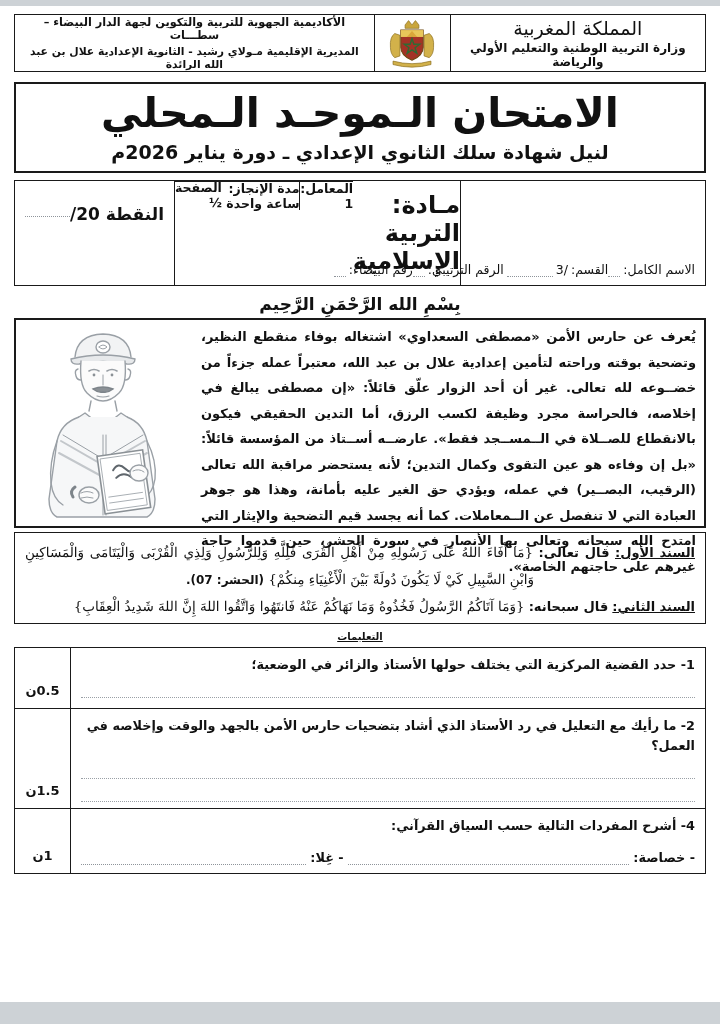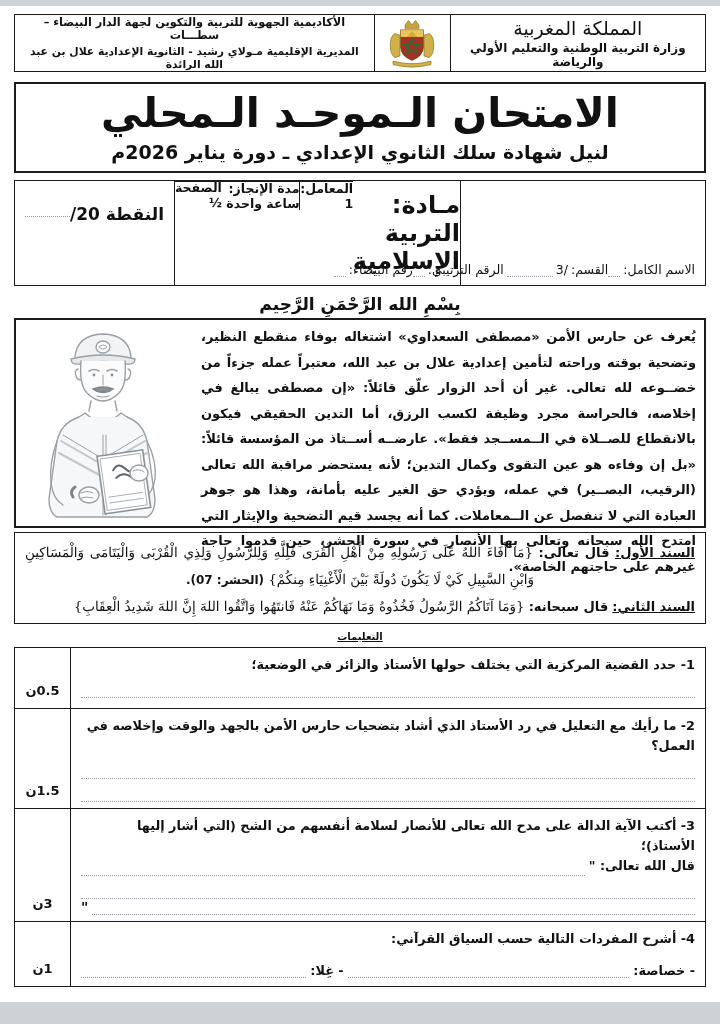--- a/index.html
+++ b/index.html
@@ -227,35 +227,20 @@
 
     <div class="irow r2">
       <div class="qcell">
         <div class="qtext">2- ما رأيك مع التعليل في رد الأستاذ الذي أشاد بتضحيات حارس الأمن بالجهد والوقت وإخلاصه في العمل؟</div>
         <div class="ansline"></div>
         <div class="ansline"></div>
       </div>
       <div class="pcell">1.5ن</div>
     </div>
 
-    <div class="irow r3">
-      <div class="qcell">
-        <div class="qtext">3- أكتب الآية الدالة على مدح الله تعالى للأنصار لسلامة أنفسهم من الشح (التي أشار إليها الأستاذ)؛</div>
-        <div class="ansflex">
-          <span class="qtext">قال الله تعالى: "</span>
-          <span class="dots"></span>
-        </div>
-        <div class="ansline"></div>
-        <div class="ansflex">
-          <span class="dots"></span>
-          <span class="quote">"</span>
-        </div>
-      </div>
-      <div class="pcell">3ن</div>
-    </div>
 
     <div class="irow r4">
       <div class="qcell">
         <div class="qtext">4- أشرح المفردات التالية حسب السياق القرآني:</div>
         <div class="vocab">
           <span>- خصاصة:</span>
           <span class="dots" style="flex:2"></span>
           <span>- غِلا:</span>
           <span class="dots" style="flex:1.6"></span>
         </div>

